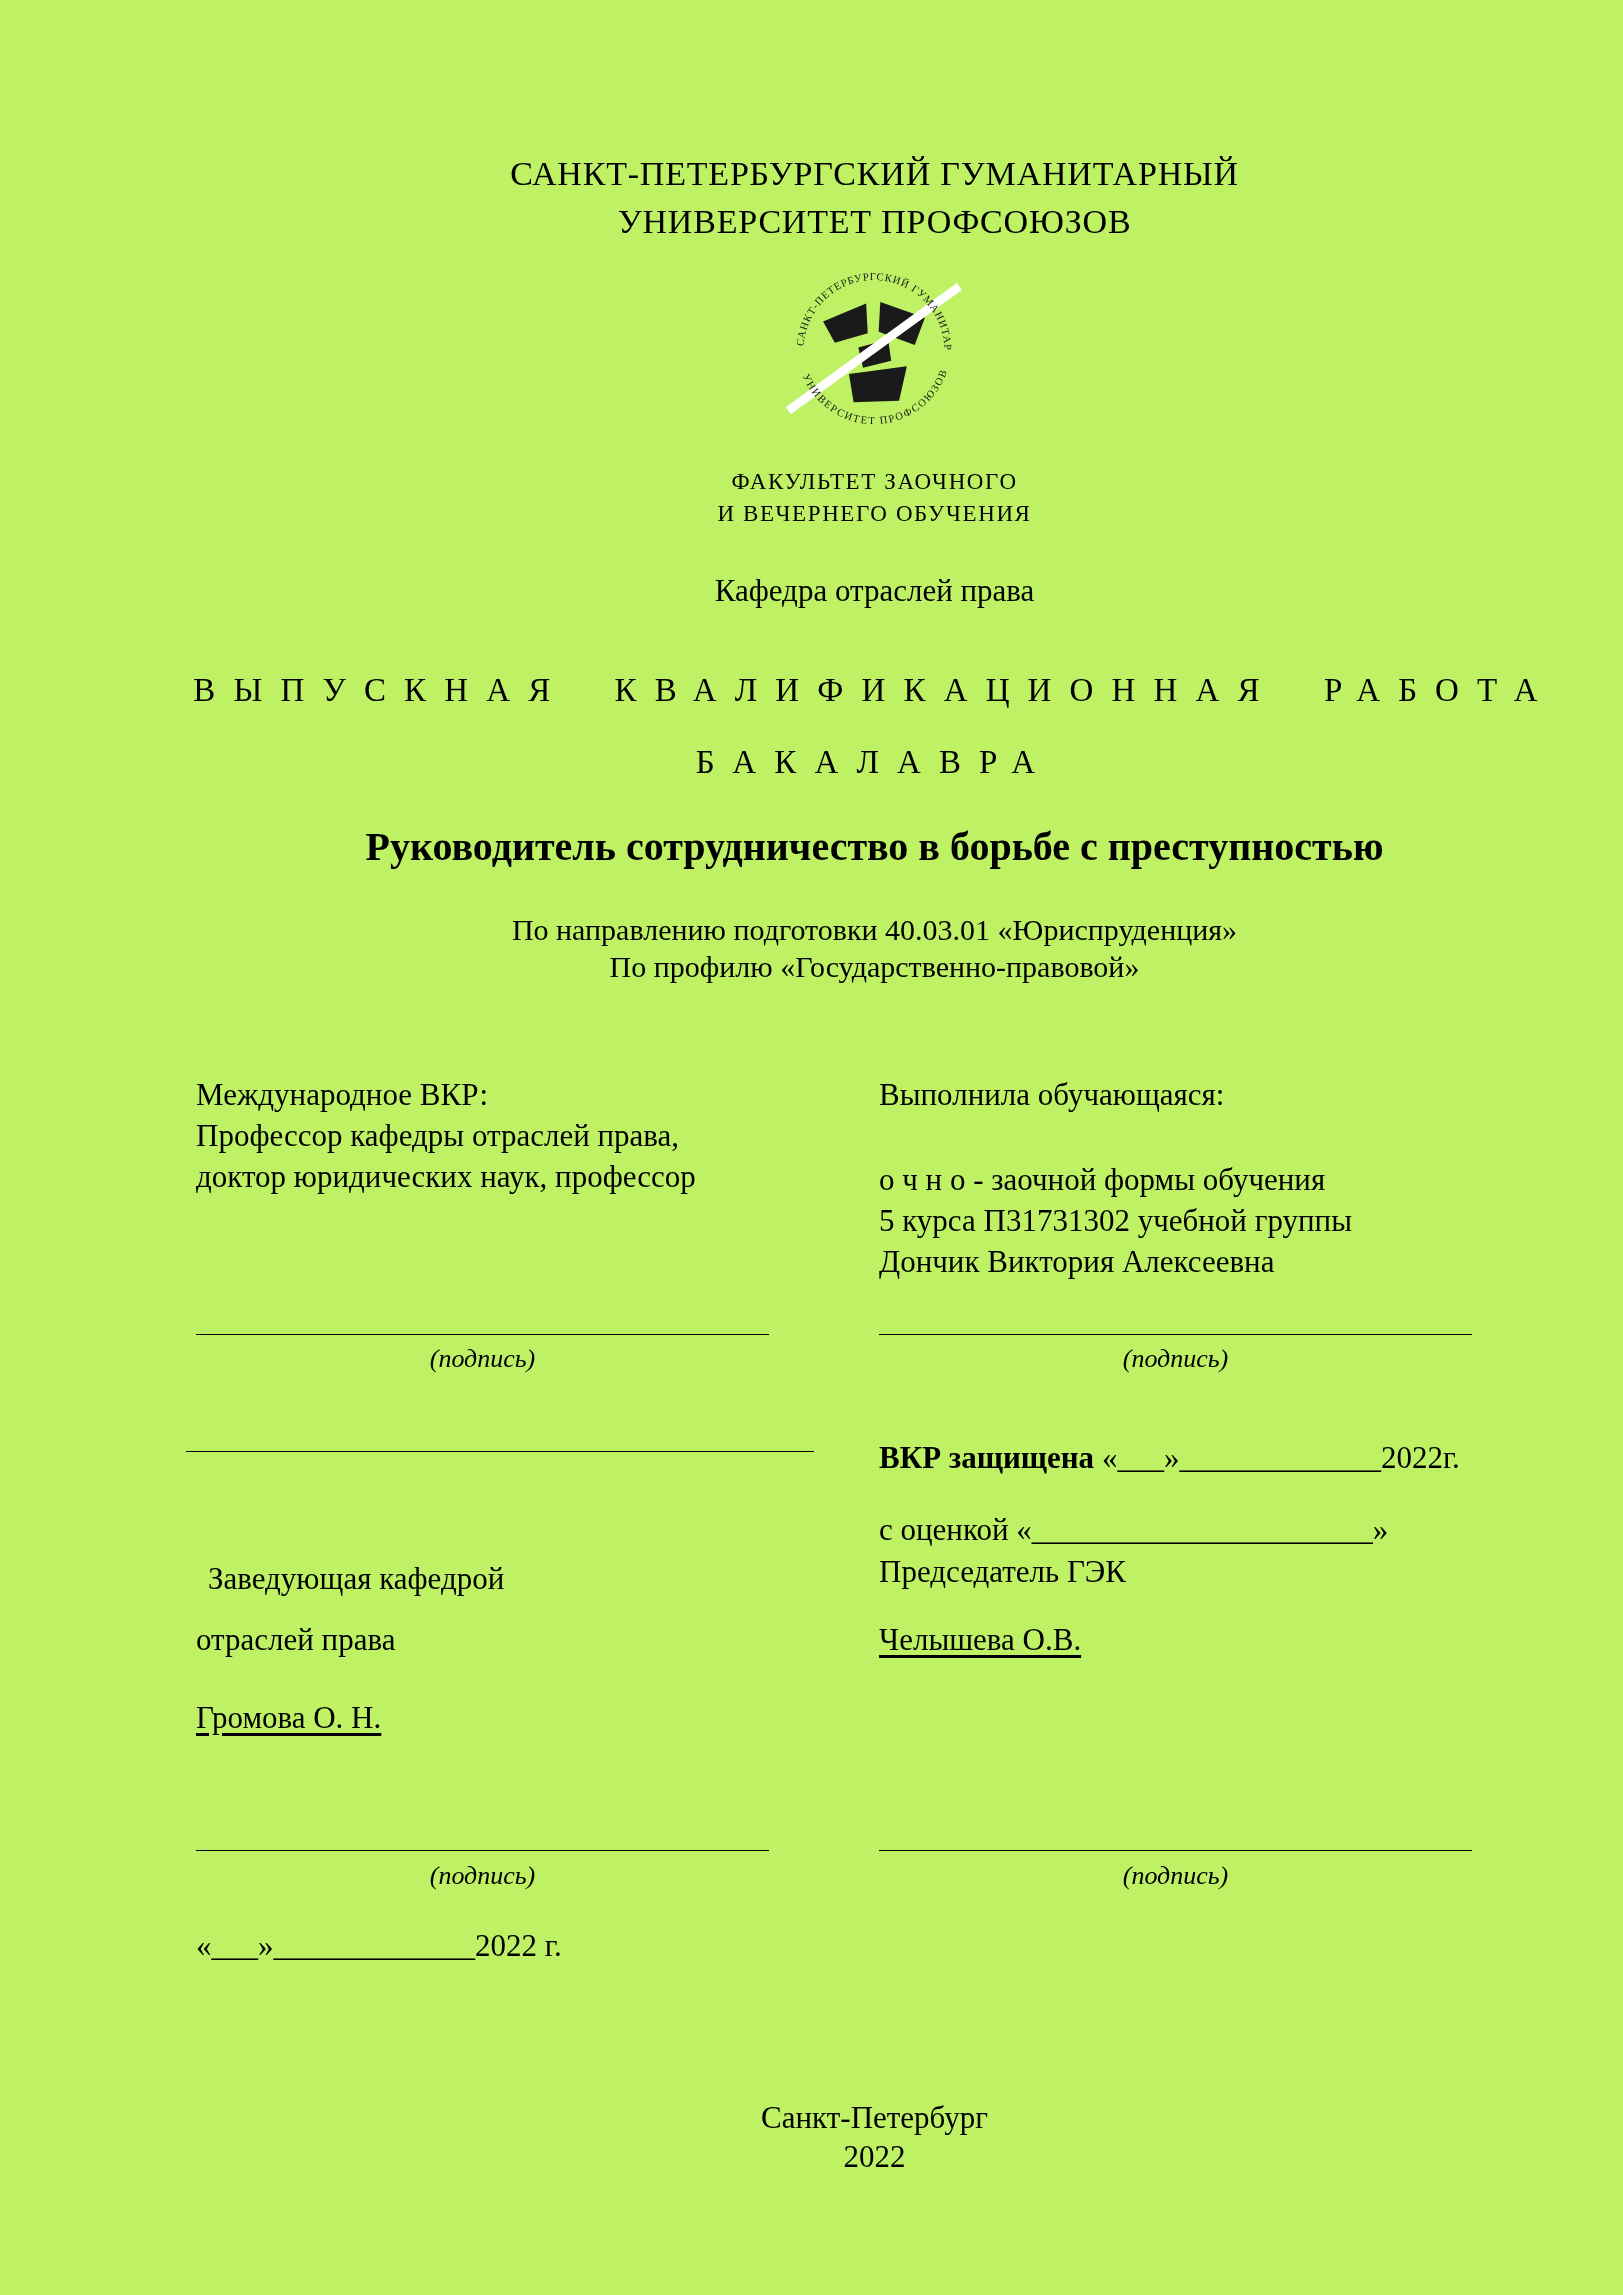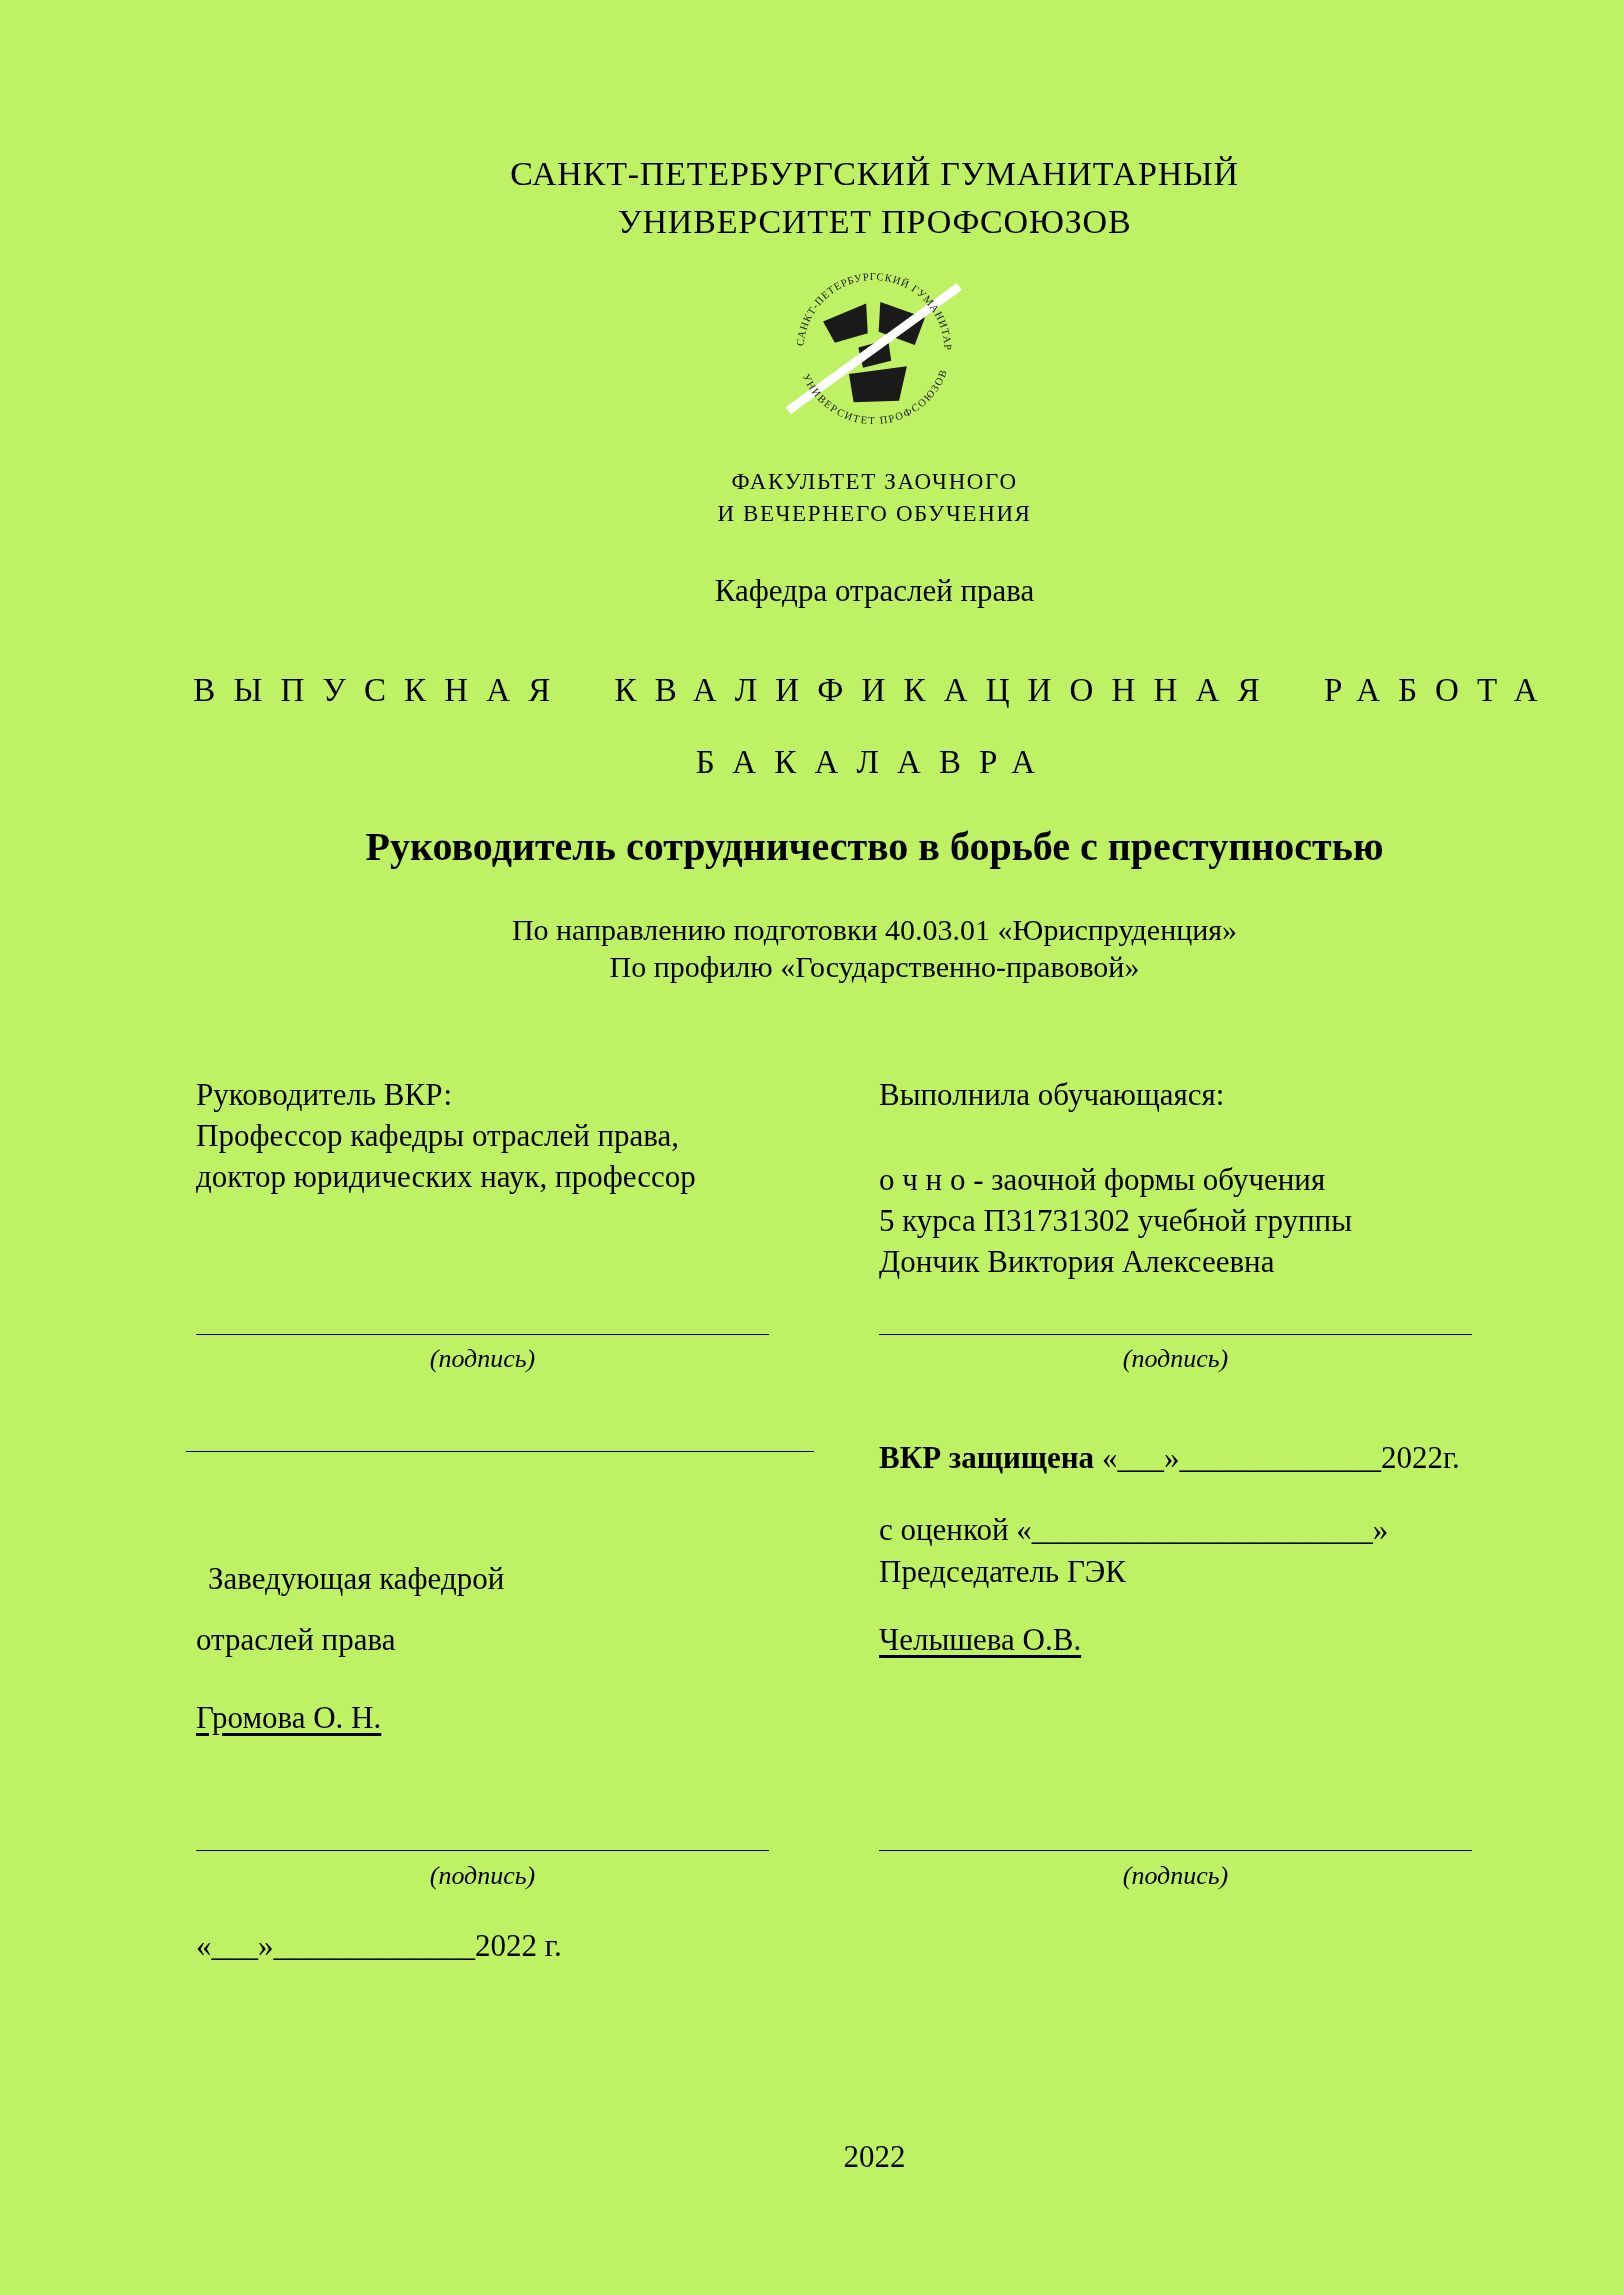--- a/index.html
+++ b/index.html
@@ -63,21 +63,21 @@
 
   <div class="abs centered worktype" style="top:744px;">БАКАЛАВРА</div>
   <div class="abs centered worktype" style="top:672px;">ВЫПУСКНАЯ КВАЛИФИКАЦИОННАЯ РАБОТА</div>
 
   <div class="abs centered thesis-title" style="top:823px;">Руководитель сотрудничество в борьбе с преступностью</div>
 
   <div class="abs centered direction" style="top:911px;">По направлению подготовки 40.03.01 «Юриспруденция»</div>
   <div class="abs centered direction" style="top:948px;">По профилю «Государственно-правовой»</div>
 
   <div class="abs left-col body-text" style="top:1074px;">
-    <div>Руководитель ВКР:</div>
+    <div>Международное ВКР:</div>
     <div>Профессор кафедры отраслей права,</div>
     <div>доктор юридических наук, профессор</div>
   </div>
 
   <div class="abs right-col body-text" style="top:1074px;">
     <div>Выполнила обучающаяся:</div>
     <div style="margin-top:44px;">о ч н о - заочной формы обучения</div>
     <div>5 курса П31731302 учебной группы</div>
     <div>Дончик Виктория Алексеевна</div>
   </div>
@@ -104,16 +104,17 @@
   <div class="abs body-text underlined" style="left:196px; top:1697px;">Громова  О. Н.</div>
 
   <div class="abs sig-line" style="left:196px; width:573px; top:1829px;"></div>
   <div class="abs sig-caption" style="left:196px; width:573px; top:1861px;">(подпись)</div>
 
   <div class="abs sig-line" style="left:879px; width:593px; top:1829px;"></div>
   <div class="abs sig-caption" style="left:879px; width:593px; top:1861px;">(подпись)</div>
 
   <div class="abs body-text" style="left:196px; top:1925px;">«___»_____________2022 г.</div>
 
+  <div class="abs centered footer-text" style="top:2098px;">Санкт-Петербург</div>
   <div class="abs centered footer-text" style="top:2137px;">2022</div>
 
 </div>
 
 
 </body></html>

